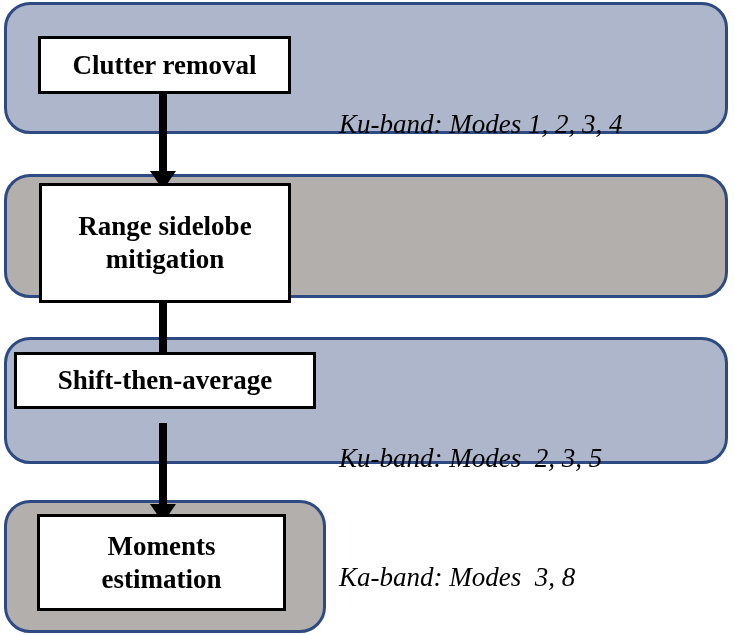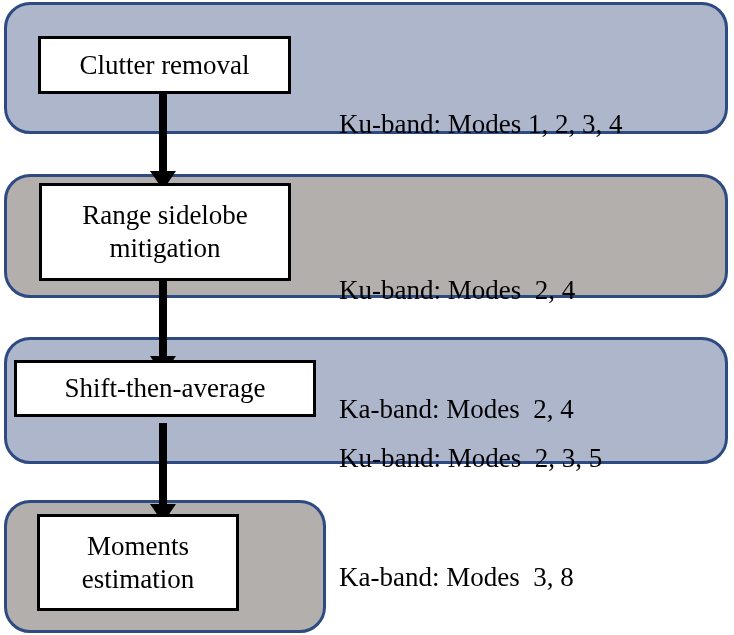--- a/index.html
+++ b/index.html
@@ -49,35 +49,36 @@
     align-items: center;
     justify-content: center;
     text-align: center;
     color: #000000;
     font-size: 27px;
     line-height: 1.22;
     z-index: 3;
   }
 
   .proc-1 { left: 38px; top: 36px;  width: 253px; height: 58px; }
-  .proc-2 { left: 39px; top: 183px; width: 252px; height: 98px; }
-  .proc-3 { left: 14px; top: 360px; width: 302px; height: 57px; text-align: center; }
-  .proc-4 { left: 37px; top: 514px; width: 202px; height: 97px; }
+  .proc-2 { left: 39px; top: 183px; width: 252px; height: 120px; }
+  .proc-3 { left: 14px; top: 352px; width: 302px; height: 57px; text-align: center; }
+  .proc-4 { left: 37px; top: 514px; width: 249px; height: 97px; }
 
-  .proc .proc-label { display: block; padding: 0 6px; }
+  .proc .proc-label { display: block; padding: 0 6px; font-weight: bold; }
 
   
   .notes {
     position: absolute;
     left: 339px;
     color: #000000;
     font-size: 27px;
     line-height: 1.47;
     white-space: pre;
     z-index: 3;
+    font-style: italic;
   }
   .notes-1 { top: 26px; }
   .notes-2 { top: 192px; }
   .notes-3 { top: 360px; }
 
   .notes .note-line { display: block; }
 
   
   .arrow {
     position: absolute;
@@ -129,24 +130,20 @@
     <span class="shaft"></span>
     <span class="head"></span>
   </div>
 
   <div class="stage gray stage-2"></div>
 
   <div class="proc proc-2">
     <span class="proc-label">Range sidelobe<br>mitigation</span>
   </div>
 
-  <div class="notes notes-2">
-    <span class="note-line">Ku-band: Modes  2, 4</span>
-    <span class="note-line">Ka-band: Modes  2, 4</span>
-  </div>
 
   <div class="arrow arrow-2">
     <span class="shaft"></span>
     <span class="head"></span>
   </div>
 
   <div class="stage blue stage-3"></div>
 
   <div class="proc proc-3">
     <span class="proc-label">Shift-then-average</span>

